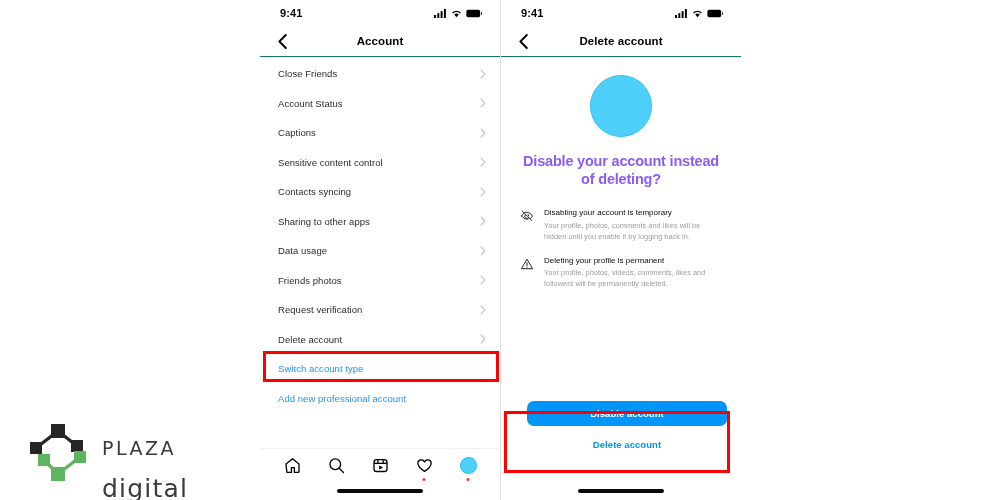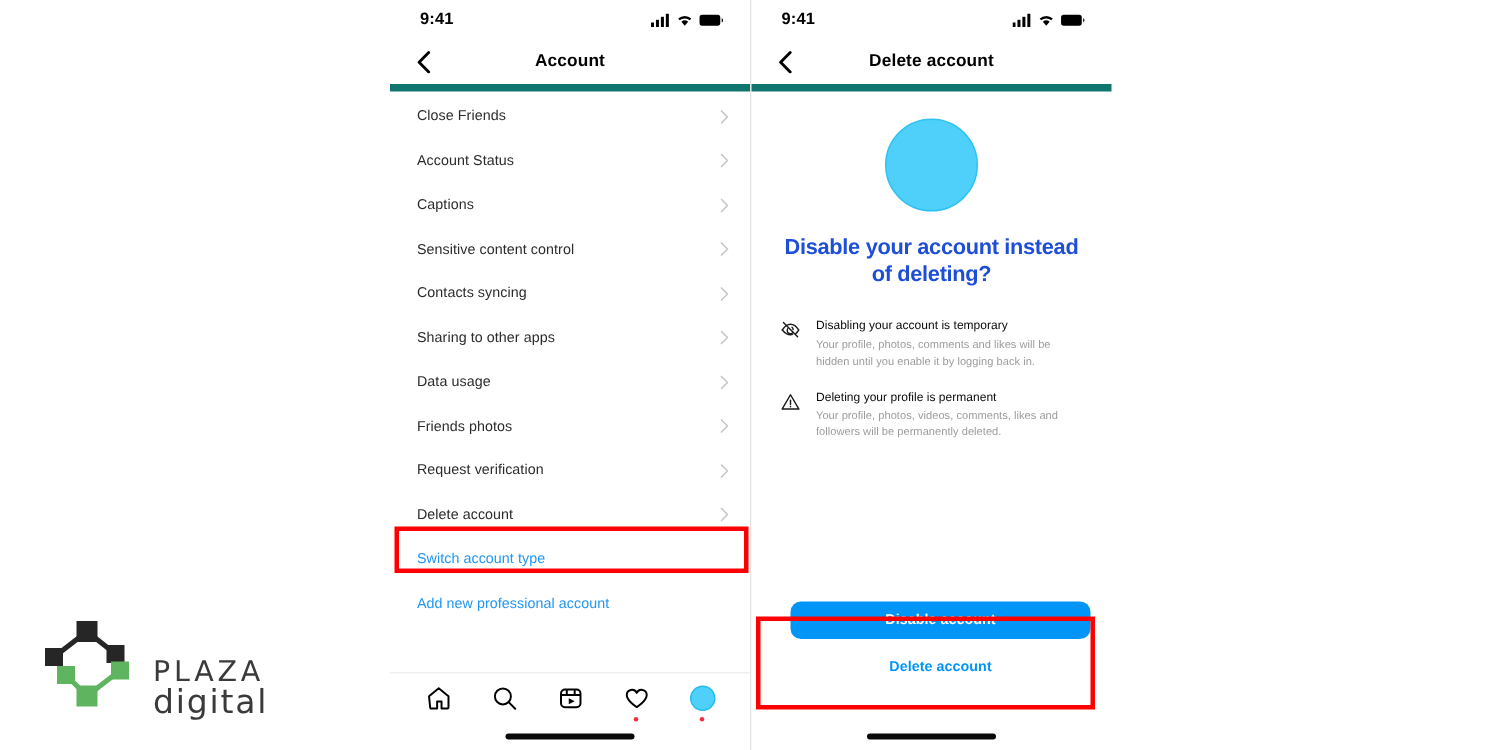--- a/index.html
+++ b/index.html
@@ -28,21 +28,21 @@
   .status-time{font-size:11px;font-weight:bold;letter-spacing:.1px;color:#000;}
   .status-icons{display:flex;align-items:center;gap:4px;}
   .ic-signal{display:block;}
   .ic-wifi{display:block;}
   .ic-batt{display:block;}
 
   
   .navbar{
     position:relative;height:30px;
     display:flex;align-items:center;justify-content:center;
-    border-bottom:5px solid #0f766e;
+    border-bottom:1px solid #0f766e;
   }
   .nav-back{
     position:absolute;left:14px;top:50%;transform:translateY(-50%);
     width:16px;height:16px;display:flex;align-items:center;justify-content:center;
   }
   .nav-title{font-size:11.5px;font-weight:bold;color:#000;letter-spacing:.1px;}
 
   
   .list{padding-top:2px;}
   .row{
@@ -93,21 +93,21 @@
 
   
   .delete-body{padding-top:18px;}
   .big-avatar{
     width:62px;height:62px;border-radius:50%;
     background:#4fd0fb;border:1px solid #2ec2f2;box-sizing:border-box;
     margin:0 auto;
   }
   .headline{
     margin:16px auto 0;width:205px;text-align:center;
-    font-size:14.5px;font-weight:bold;line-height:1.22;color:#1d4ed8;
+    font-size:14.5px;font-weight:bold;line-height:1.22;color:#8b5cf6;
     letter-spacing:-.2px;
   }
   .info-list{margin-top:20px;padding:0 18px 0 19px;}
   .info-row{display:flex;align-items:flex-start;margin-bottom:13px;}
   .info-icon{width:22px;flex:0 0 22px;padding-top:1px;display:flex;justify-content:flex-start;}
   .info-text{flex:1;padding-left:2px;}
   .info-title{font-size:8px;font-weight:normal;color:#0a0a0a;line-height:1.35;letter-spacing:.02px;}
   .info-desc{font-size:7.4px;color:#9c9c9c;line-height:1.45;margin-top:2px;letter-spacing:.02px;}
 
   
@@ -127,22 +127,22 @@
 
   
   .logo{position:absolute;left:22px;top:403px;display:flex;align-items:center;}
   .logo-mark{width:72px;height:70px;flex:0 0 72px;}
   .logo-text{margin-left:8px;padding-top:2px;}
   .logo-plaza{
     font-size:19px;letter-spacing:2.5px;color:#3a3a3a;
     font-family:"DejaVu Sans", sans-serif;font-weight:normal;line-height:1;margin-top:34px;
   }
   .logo-digital{
-    font-size:22px;letter-spacing:1.2px;color:#3a3a3a;
-    font-family:"DejaVu Sans", sans-serif;line-height:1;margin-top:0;
+    font-size:25px;letter-spacing:1.2px;color:#3a3a3a;
+    font-family:"DejaVu Sans", sans-serif;line-height:1;margin-top:18px;
   }
 </style>
 </head>
 <body>
 
 <div class="stage">
 
   <div class="panel panel-left">
 
     <div class="statusbar">

